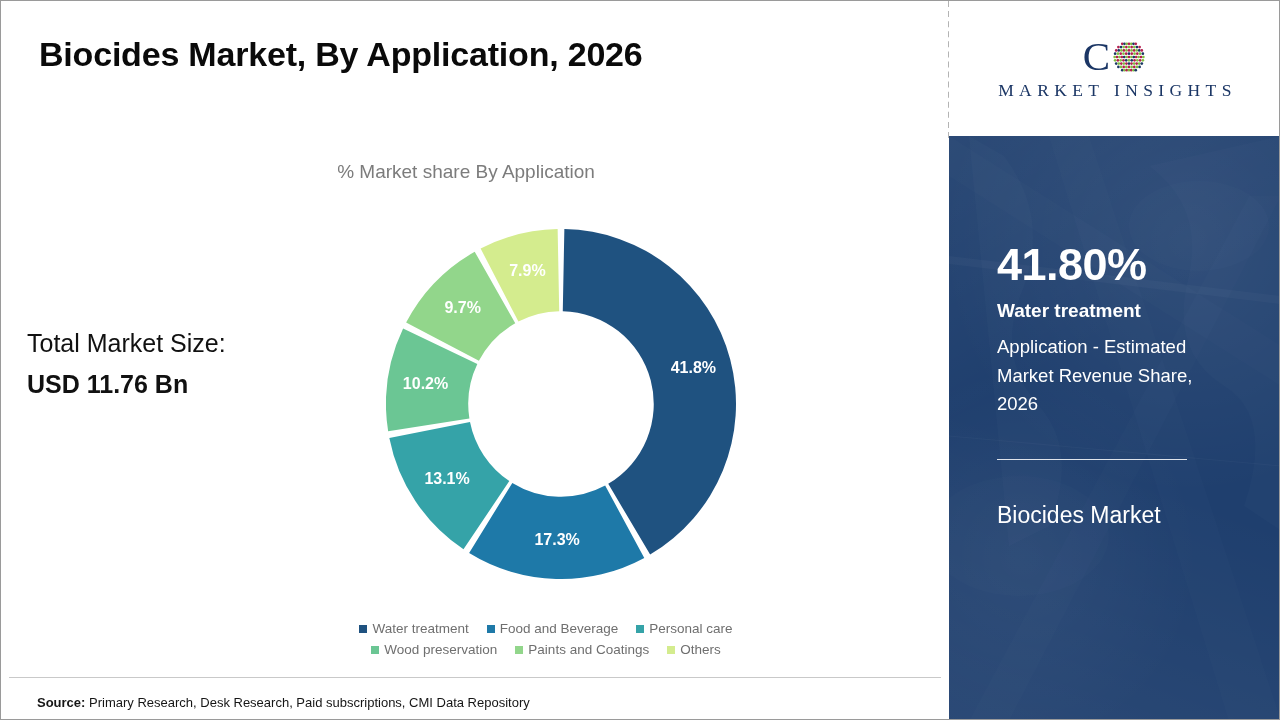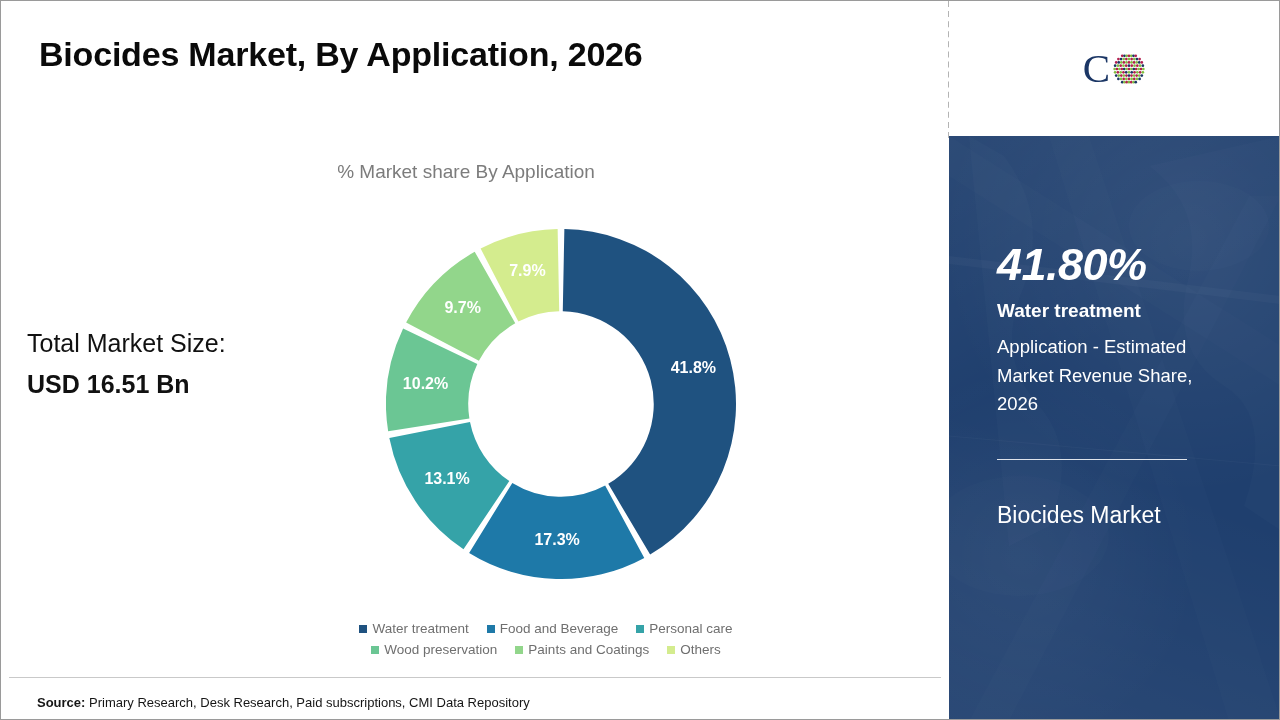--- a/index.html
+++ b/index.html
@@ -187,21 +187,20 @@
     position: absolute;
     left: 48px; top: 105px;
     width: 240px;
     color: #ffffff;
   }
   .big-stat {
     font-size: 45px;
     font-weight: bold;
     line-height: 1.05;
     letter-spacing: -0.5px;
-    font-style: italic;
   }
   .stat-bold {
     font-size: 19px;
     font-weight: bold;
     margin-top: 11px;
     line-height: 1.25;
   }
   .stat-desc {
     font-size: 18.5px;
     line-height: 1.55;
@@ -226,21 +225,21 @@
 <div class="infographic">
 
   <div class="left-pane">
 
     <div class="page-title">Biocides Market, By Application, 2026</div>
 
     <div class="chart-subtitle">% Market share By Application</div>
 
     <div class="total-market">
       <span>Total Market Size:</span>
-      <span class="tm-value">USD 16.51 Bn</span>
+      <span class="tm-value">USD 11.76 Bn</span>
     </div>
 
     <div class="donut-wrap">
       <svg width="350" height="350" viewBox="0 0 350 350">
         <g id="donut-slices">
             <path d="M 178.3595524199457 0.03225037871226277 A 175 175 0 0 1 264.1348220663817 325.59874997885765 L 222.24145569518228 254.81733748879458 A 92.75 92.75 0 0 0 176.78056278257122 82.2670927007175 Z" fill="#1f5280"></path>
             <path d="M 258.2879661887868 328.9094366442016 A 175 175 0 0 1 83.14642964960714 323.95610633299134 L 126.3176077142918 253.94673635648542 A 92.75 92.75 0 0 0 219.142622080057 256.5720014214269 Z" fill="#1e79a8"></path>
             <path d="M 77.49603483660711 320.3202559088576 A 175 175 0 0 1 3.3209931713708727 208.93108625339778 L 84.01012638082656 192.98347571430082 A 92.75 92.75 0 0 0 123.32289846340177 252.01973563169452 Z" fill="#35a3a8"></path>
             <path d="M 2.1449948887175196 202.31569526807812 A 175 175 0 0 1 17.100210579288074 99.55030483232669 L 91.31311160702268 135.01166156113314 A 92.75 92.75 0 0 0 83.38684729102029 189.4773184920814 Z" fill="#6bc694"></path>
             <path d="M 20.112944416644723 93.54449059321641 A 175 175 0 0 1 88.71956398273765 22.747951210267473 L 129.27136891085095 94.30641414144176 A 92.75 92.75 0 0 0 92.9098605408217 131.82858001440468 Z" fill="#92d68b"></path>
@@ -387,20 +386,21 @@
                 <circle cx="12.50" cy="30.20" r="1.35" fill="#7fbf3f"></circle>
                 <circle cx="14.75" cy="30.20" r="1.35" fill="#b51f4e"></circle>
                 <circle cx="17.00" cy="30.20" r="1.35" fill="#7fbf3f"></circle>
                 <circle cx="19.25" cy="30.20" r="1.35" fill="#b51f4e"></circle>
                 <circle cx="21.50" cy="30.20" r="1.35" fill="#7fbf3f"></circle>
                 <circle cx="23.75" cy="30.20" r="1.35" fill="#1b3665"></circle>
               </g>
           </svg>
         </span>
       </div>
+      <div class="logo-sub">MARKET INSIGHTS</div>
     </div>
 
     <div class="navy-panel">
       <svg class="texture" viewBox="0 0 332 585" preserveAspectRatio="none">
         <path d="M0 0 L332 210 L332 250 L0 40 Z" fill="#ffffff" opacity="0.025"></path>
         <path d="M140 0 L332 585 L280 585 L100 0 Z" fill="#ffffff" opacity="0.022"></path>
         <path d="M0 120 L332 160 L332 168 L0 128 Z" fill="#ffffff" opacity="0.05"></path>
         <path d="M332 60 L60 585 L20 585 L300 60 Z" fill="#ffffff" opacity="0.02"></path>
         <path d="M55 20 q45 60 20 130 q-30 70 15 120 q40 45 10 120 l-40 20 L20 0 Z" fill="#ffffff" opacity="0.03"></path>
         <path d="M200 30 q55 40 40 110 q-20 75 35 110 q50 30 20 120 l60 40 L332 0 Z" fill="#ffffff" opacity="0.028"></path>

